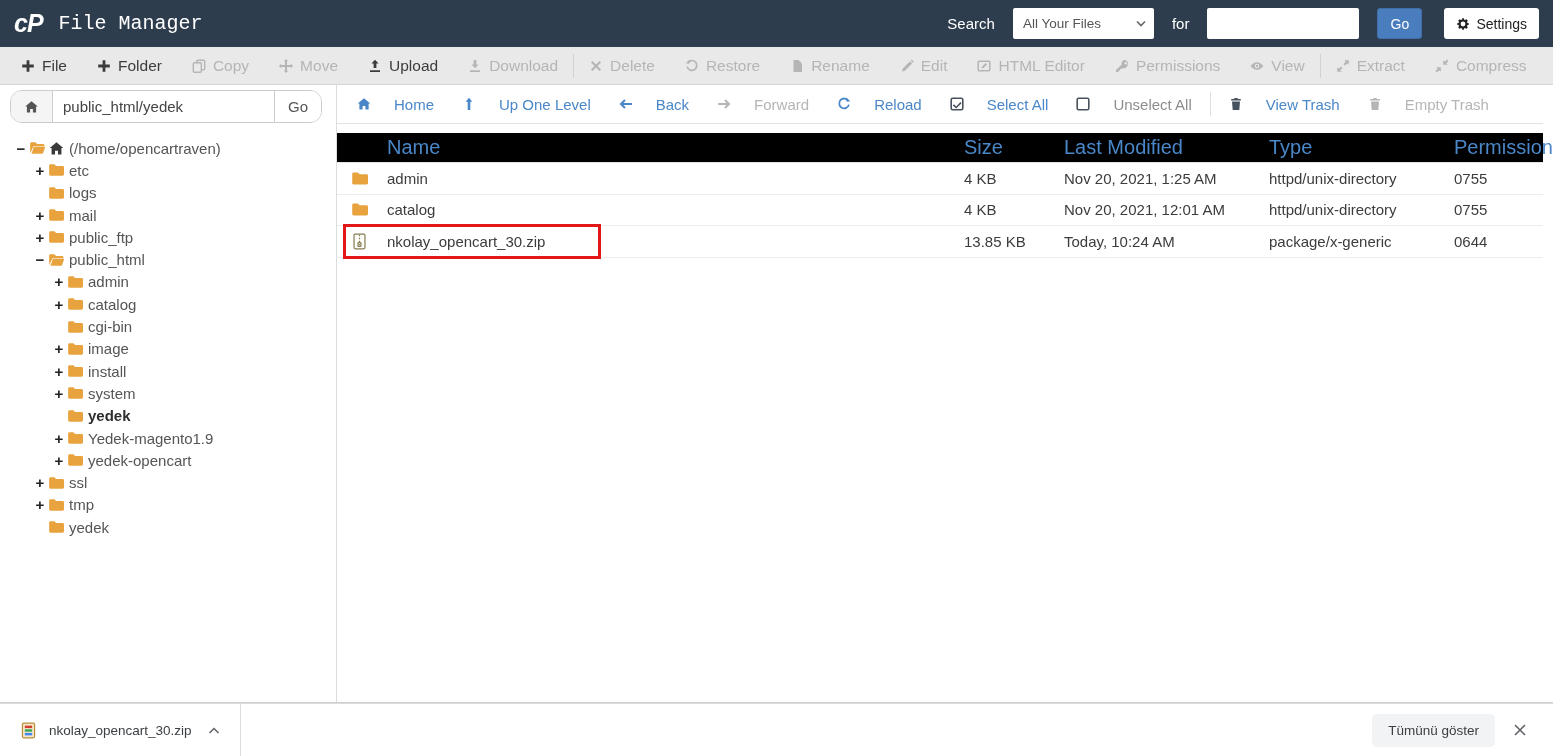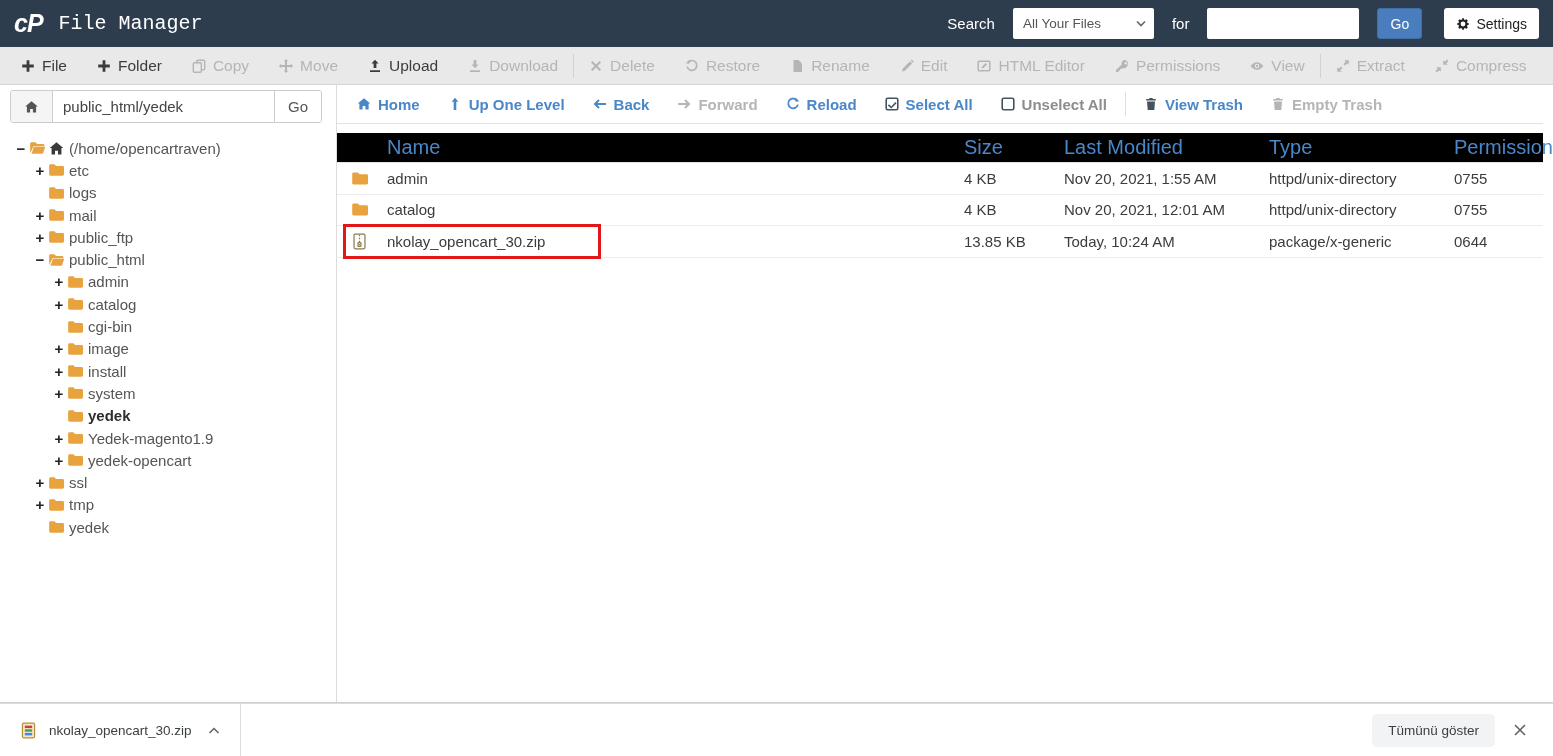--- a/index.html
+++ b/index.html
@@ -23,35 +23,35 @@
   .toolbar { height:38px; background:#e9e9e9; border-bottom:1px solid #d6d6d6; display:flex; align-items:center; padding-left:6px; flex:0 0 auto; font-size:15.5px; }
   .tb-item { display:flex; align-items:center; gap:7px; padding:0 15px; color:#3c3c3c; cursor:pointer; height:100%; }
   .tb-item.disabled { color:#b5b5b5; cursor:default; }
   .tb-item svg { flex:0 0 auto; }
   .tb-divider { width:1px; height:24px; background:#d2d2d2; }
 
   
   .content { flex:1 1 auto; display:flex; border-bottom:1px solid #cfcfcf; overflow:hidden; }
 
   .sidebar { width:337px; flex:0 0 auto; border-right:1px solid #ddd; padding-top:5px; overflow:hidden; }
-  .path-group { margin:0 14px 0 10px; height:33px; display:flex; border:1px solid #ccc; border-radius:3px; overflow:hidden; }
+  .path-group { margin:0 14px 0 10px; height:33px; display:flex; border:1px solid #ccc; border-radius:12px; overflow:hidden; }
   .home-btn { width:42px; background:#f5f5f5; border-right:1px solid #ccc; display:flex; align-items:center; justify-content:center; color:#555; cursor:pointer; }
   .path-input { flex:1; border:none; outline:none; padding:0 10px; font-size:15px; color:#444; min-width:0; }
   .path-go { width:47px; background:#fff; border:none; border-left:1px solid #ccc; color:#555; font-size:15px; cursor:pointer; }
   .collapse-btn { display:block; margin:8px 14px 0 10px; width:calc(100% - 24px); height:31px; background:#fff; border:1px solid #ccc; border-radius:3px; color:#555; font-size:15px; cursor:pointer; }
   .tree { margin-top:14px; font-size:15px; color:#555; }
   .tree-row { display:flex; align-items:center; height:22.3px; cursor:pointer; white-space:nowrap; }
   .tree-toggle { width:14px; text-align:center; font-weight:bold; color:#222; font-size:15px; flex:0 0 auto; }
   .tree-row svg { flex:0 0 auto; margin:0 1px; }
   .tree-label { margin-left:4px; }
   .tree-label.bold { font-weight:bold; color:#2e2e2e; }
 
   .file-panel { flex:1 1 auto; display:flex; flex-direction:column; overflow:hidden; padding-right:10px; }
   .filenav { height:39px; flex:0 0 auto; display:flex; align-items:center; border-bottom:1px solid #e2e2e2; font-size:15px; padding-left:6px; }
-  .fn-item { display:flex; align-items:center; gap:7px; padding:0 14px; color:#4a87c8; cursor:pointer;font-weight:bold; }
+  .fn-item { display:flex; align-items:center; gap:23px; padding:0 14px; color:#4a87c8; cursor:pointer; }
   .fn-item.disabled { color:#b5b5b5; cursor:default; }
   .fn-item.muted { color:#8d8d8d; }
   .fn-item .ico-dark { color:#46525d; display:flex; }
   .fn-item .ico { display:flex; }
   .fn-divider { width:1px; height:24px; background:#e0e0e0; margin:0 4px; }
 
   .file-table { margin-top:9px; }
   .ft-grid { display:grid; grid-template-columns:44px 1fr 100px 205px 185px 95px; align-items:center; }
   .ft-head { background:#000000; height:30px; color:#4a87c8; font-size:20px; border-bottom:1px solid #e4e4e4; }
   .ft-head > div { padding-left:6px; }
@@ -512,21 +512,21 @@
           <div class="ft-grid ft-row">
             <div class="ft-icon-cell">
               <span style="display:flex">
                 <svg width="17" height="17" viewBox="0 0 14 14" fill="currentColor">
                   <path fill="#e8a33e" d="M1 3.2c0-.7.5-1.2 1.2-1.2h3.4l1.5 1.5h5.7c.7 0 1.2.5 1.2 1.2v6.1c0 .7-.5 1.2-1.2 1.2H2.2C1.5 12 1 11.5 1 10.8z"></path>
                 </svg>
               </span>
             </div>
             <div>admin</div>
             <div>4 KB</div>
-            <div>Nov 20, 2021, 1:55 AM</div>
+            <div>Nov 20, 2021, 1:25 AM</div>
             <div>httpd/unix-directory</div>
             <div>0755</div>
           </div>
           <div class="ft-grid ft-row">
             <div class="ft-icon-cell">
               <span style="display:flex">
                 <svg width="17" height="17" viewBox="0 0 14 14" fill="currentColor">
                   <path fill="#e8a33e" d="M1 3.2c0-.7.5-1.2 1.2-1.2h3.4l1.5 1.5h5.7c.7 0 1.2.5 1.2 1.2v6.1c0 .7-.5 1.2-1.2 1.2H2.2C1.5 12 1 11.5 1 10.8z"></path>
                 </svg>
               </span>

